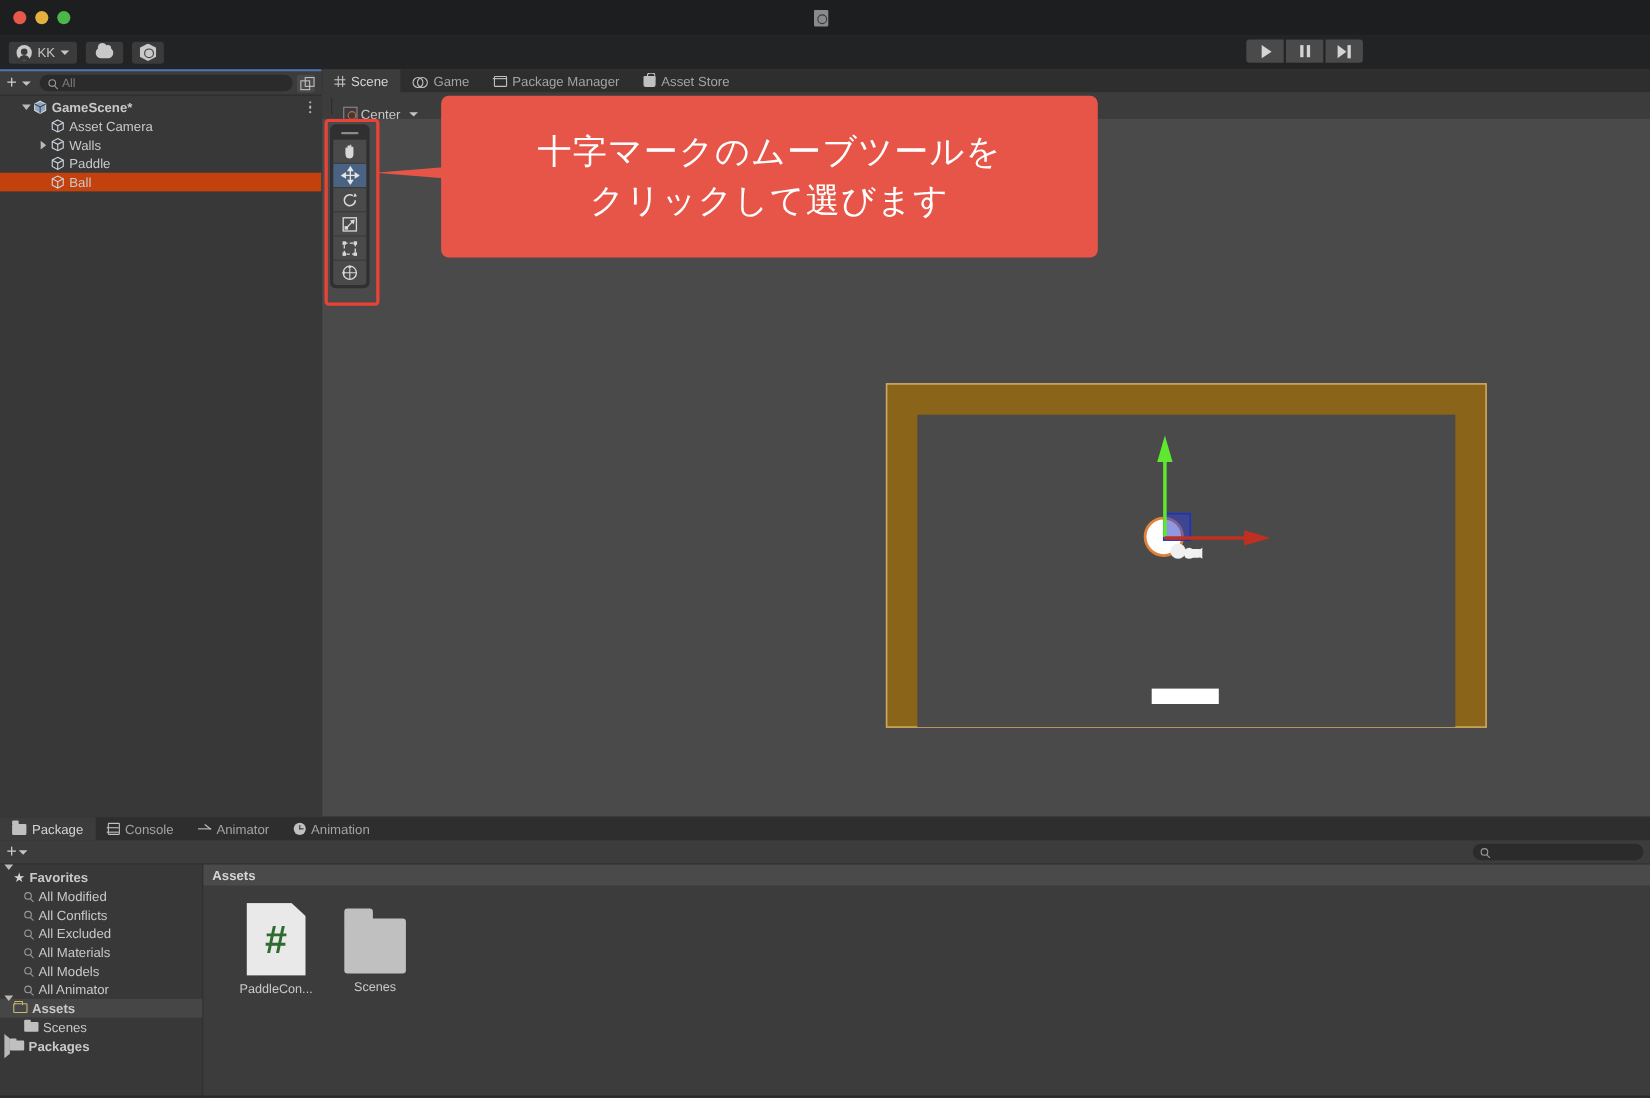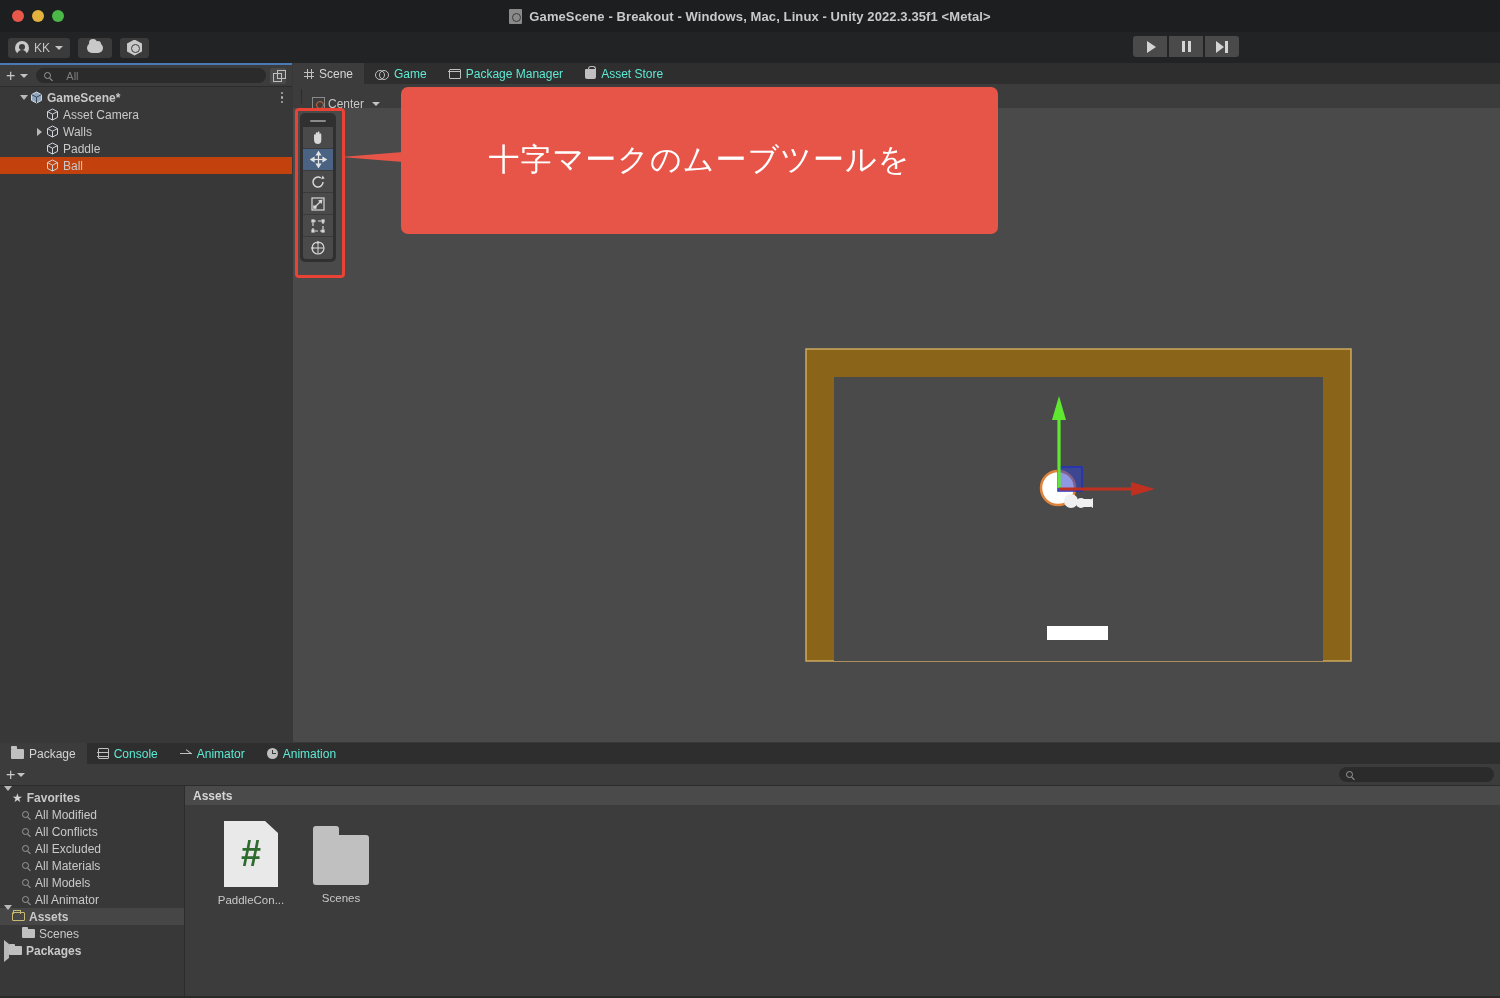--- a/index.html
+++ b/index.html
@@ -105,21 +105,21 @@
     position: absolute; left: 0; top: 63px; width: 292px; height: 679px;
     background: #383838;
     border-top: 2px solid #4a7ab5;
   }
   .panel-tabbar {
     height: 21px; background: #2e2e2e; display: flex; align-items: stretch;
     position: relative;
   }
   .ptab {
     display: flex; align-items: center; padding: 0 11px;
-    font-size: 12px; color: #5eead4; gap: 5px;
+    font-size: 12px; color: #a3a3a3; gap: 5px;
   }
   .ptab.active { background: #3c3c3c; color: #d4d4d4; }
   .hier-icon {
     display:inline-block; width:11px;height:9px; position:relative;
   }
   .hier-icon i { position:absolute; left:0; width:11px; height:1.5px; background:#b6b6b6; display:block;}
   .hier-icon i:nth-child(1){top:0;}
   .hier-icon i:nth-child(2){top:3.5px;left:2px;width:9px;}
   .hier-icon i:nth-child(3){top:7px;left:2px;width:9px;}
   .hier-right {
@@ -131,21 +131,21 @@
   .kebab { display:flex;flex-direction:column;gap:2px;}
   .kebab span{width:2.5px;height:2.5px;border-radius:50%;background:#b0b0b0;display:block;}
 
   .hier-toolbar {
     height: 22px; background: #3c3c3c; display: flex; align-items: center;
     padding: 0 6px; gap: 4px; border-bottom: 1px solid #2c2c2c;
   }
   .plus-btn { color:#c9c9c9; font-size:16px; line-height:14px; font-weight:300;}
   .searchfield {
     flex: 1; height: 15px; background: #2b2b2b; border-radius: 8px;
-    display: flex; align-items: center; padding: 2px 8px; gap: 15px;
+    display: flex; align-items: center; padding: 2px 8px; gap: 5px;
     margin-left: 4px;
   }
   .mag {
     width: 7px; height: 7px; border: 1.2px solid #9a9a9a; border-radius: 50%;
     position: relative; flex: none;
   }
   .mag::after { content:""; position:absolute; right:-3px; bottom:-2px; width:4px;height:1.2px;background:#9a9a9a;transform:rotate(45deg);}
   .searchfield span { font-size: 11px; color: #7e7e7e; }
   .hier-persist {
     width: 16px; height: 16px; background: #4a4a4a; border-radius: 2px;
@@ -322,21 +322,20 @@
 <div id="app">
 
   <div class="titlebar">
     <div class="traffic">
       <div class="tl-dot tl-red"></div>
       <div class="tl-dot tl-yellow"></div>
       <div class="tl-dot tl-green"></div>
     </div>
     <div class="title-text">
       <span class="title-doc-icon"></span>
-      <span>GameScene - Breakout - Windows, Mac, Linux - Unity 2022.3.35f1 &lt;Metal&gt;</span>
     </div>
   </div>
 
   <div class="toprow">
     <div class="tb-btn">
       <span class="acct-icon"></span>
       <span>KK</span>
       <span class="caret"></span>
     </div>
     <div class="tb-btn" style="padding:0 9px;">
@@ -560,20 +559,21 @@
         </div>
       </div>
 
       <div class="tp-highlight" style="left:2px;top:0px;width:50px;height:170px;"></div>
     </div>
   </div>
 
   <div class="callout-tail"></div>
   <div class="callout">
     <div>十字マークのムーブツールを</div>
+    <div>クリックして選びます</div>
   </div>
 
   <div class="proj-panel">
     <div class="proj-tabbar" id="proj-tabbar">
         <div class="ptab active">
           <span style="display: inline-flex; align-items: center;">
             <span class="folder-ic"></span>
           </span>
           <span>Package</span>
         </div>

